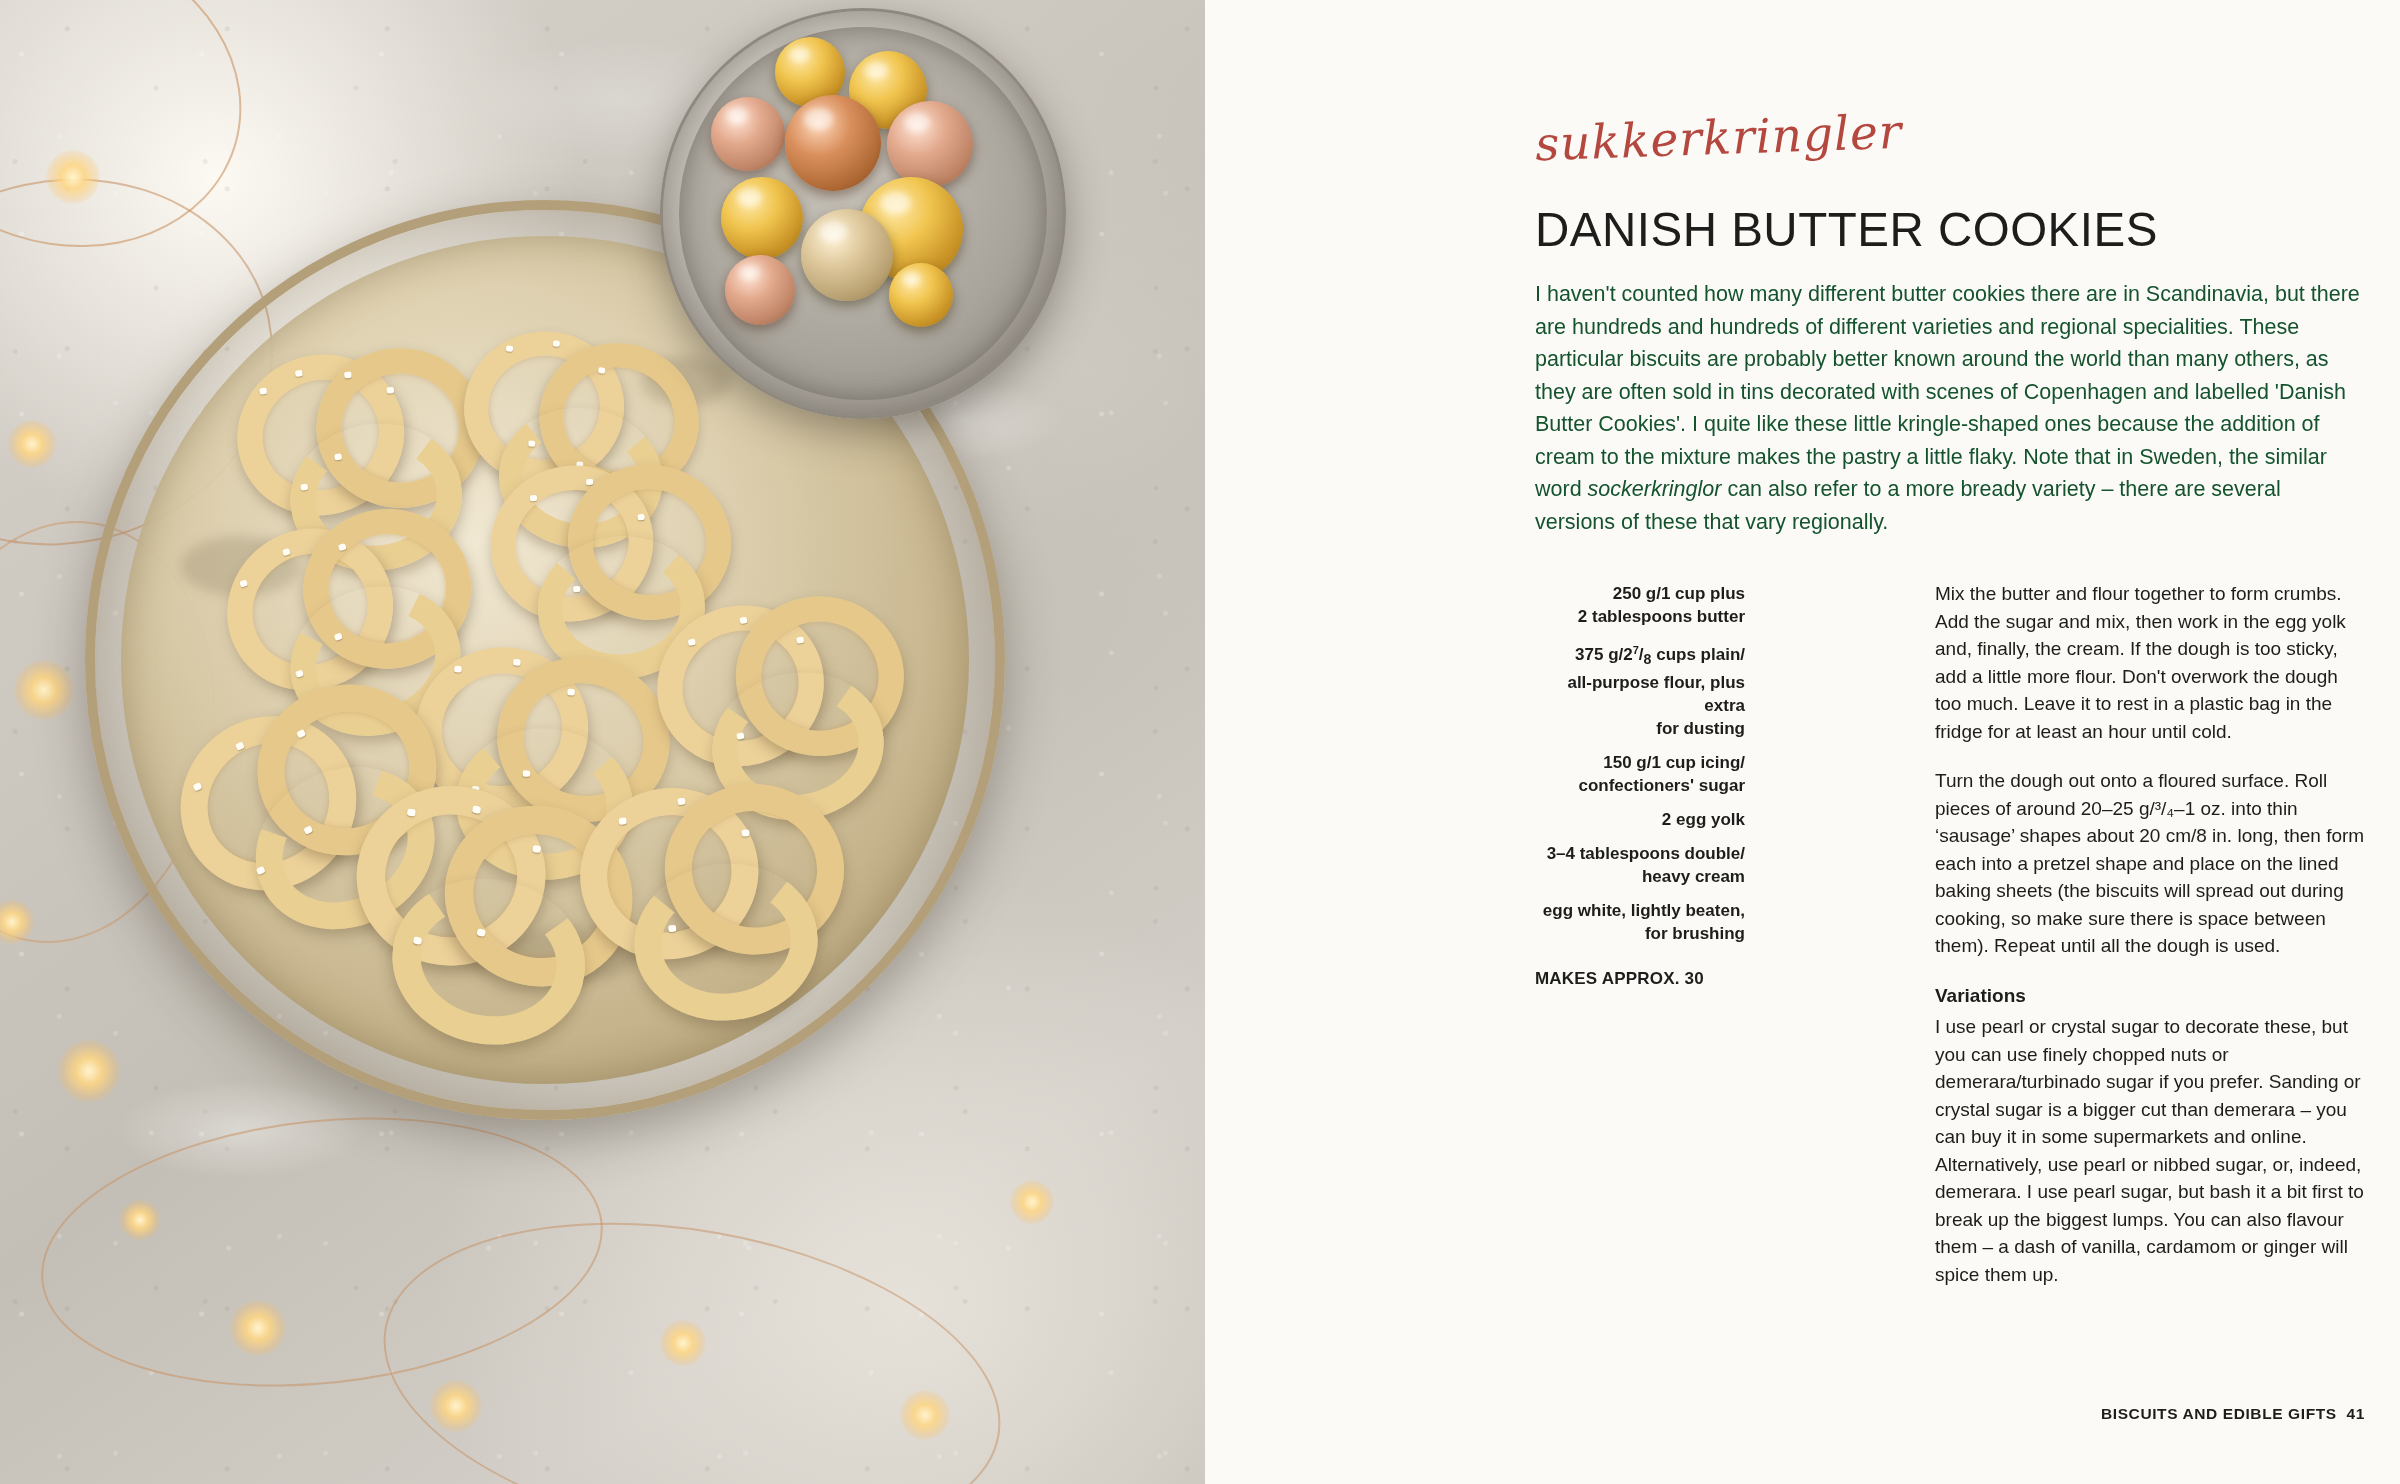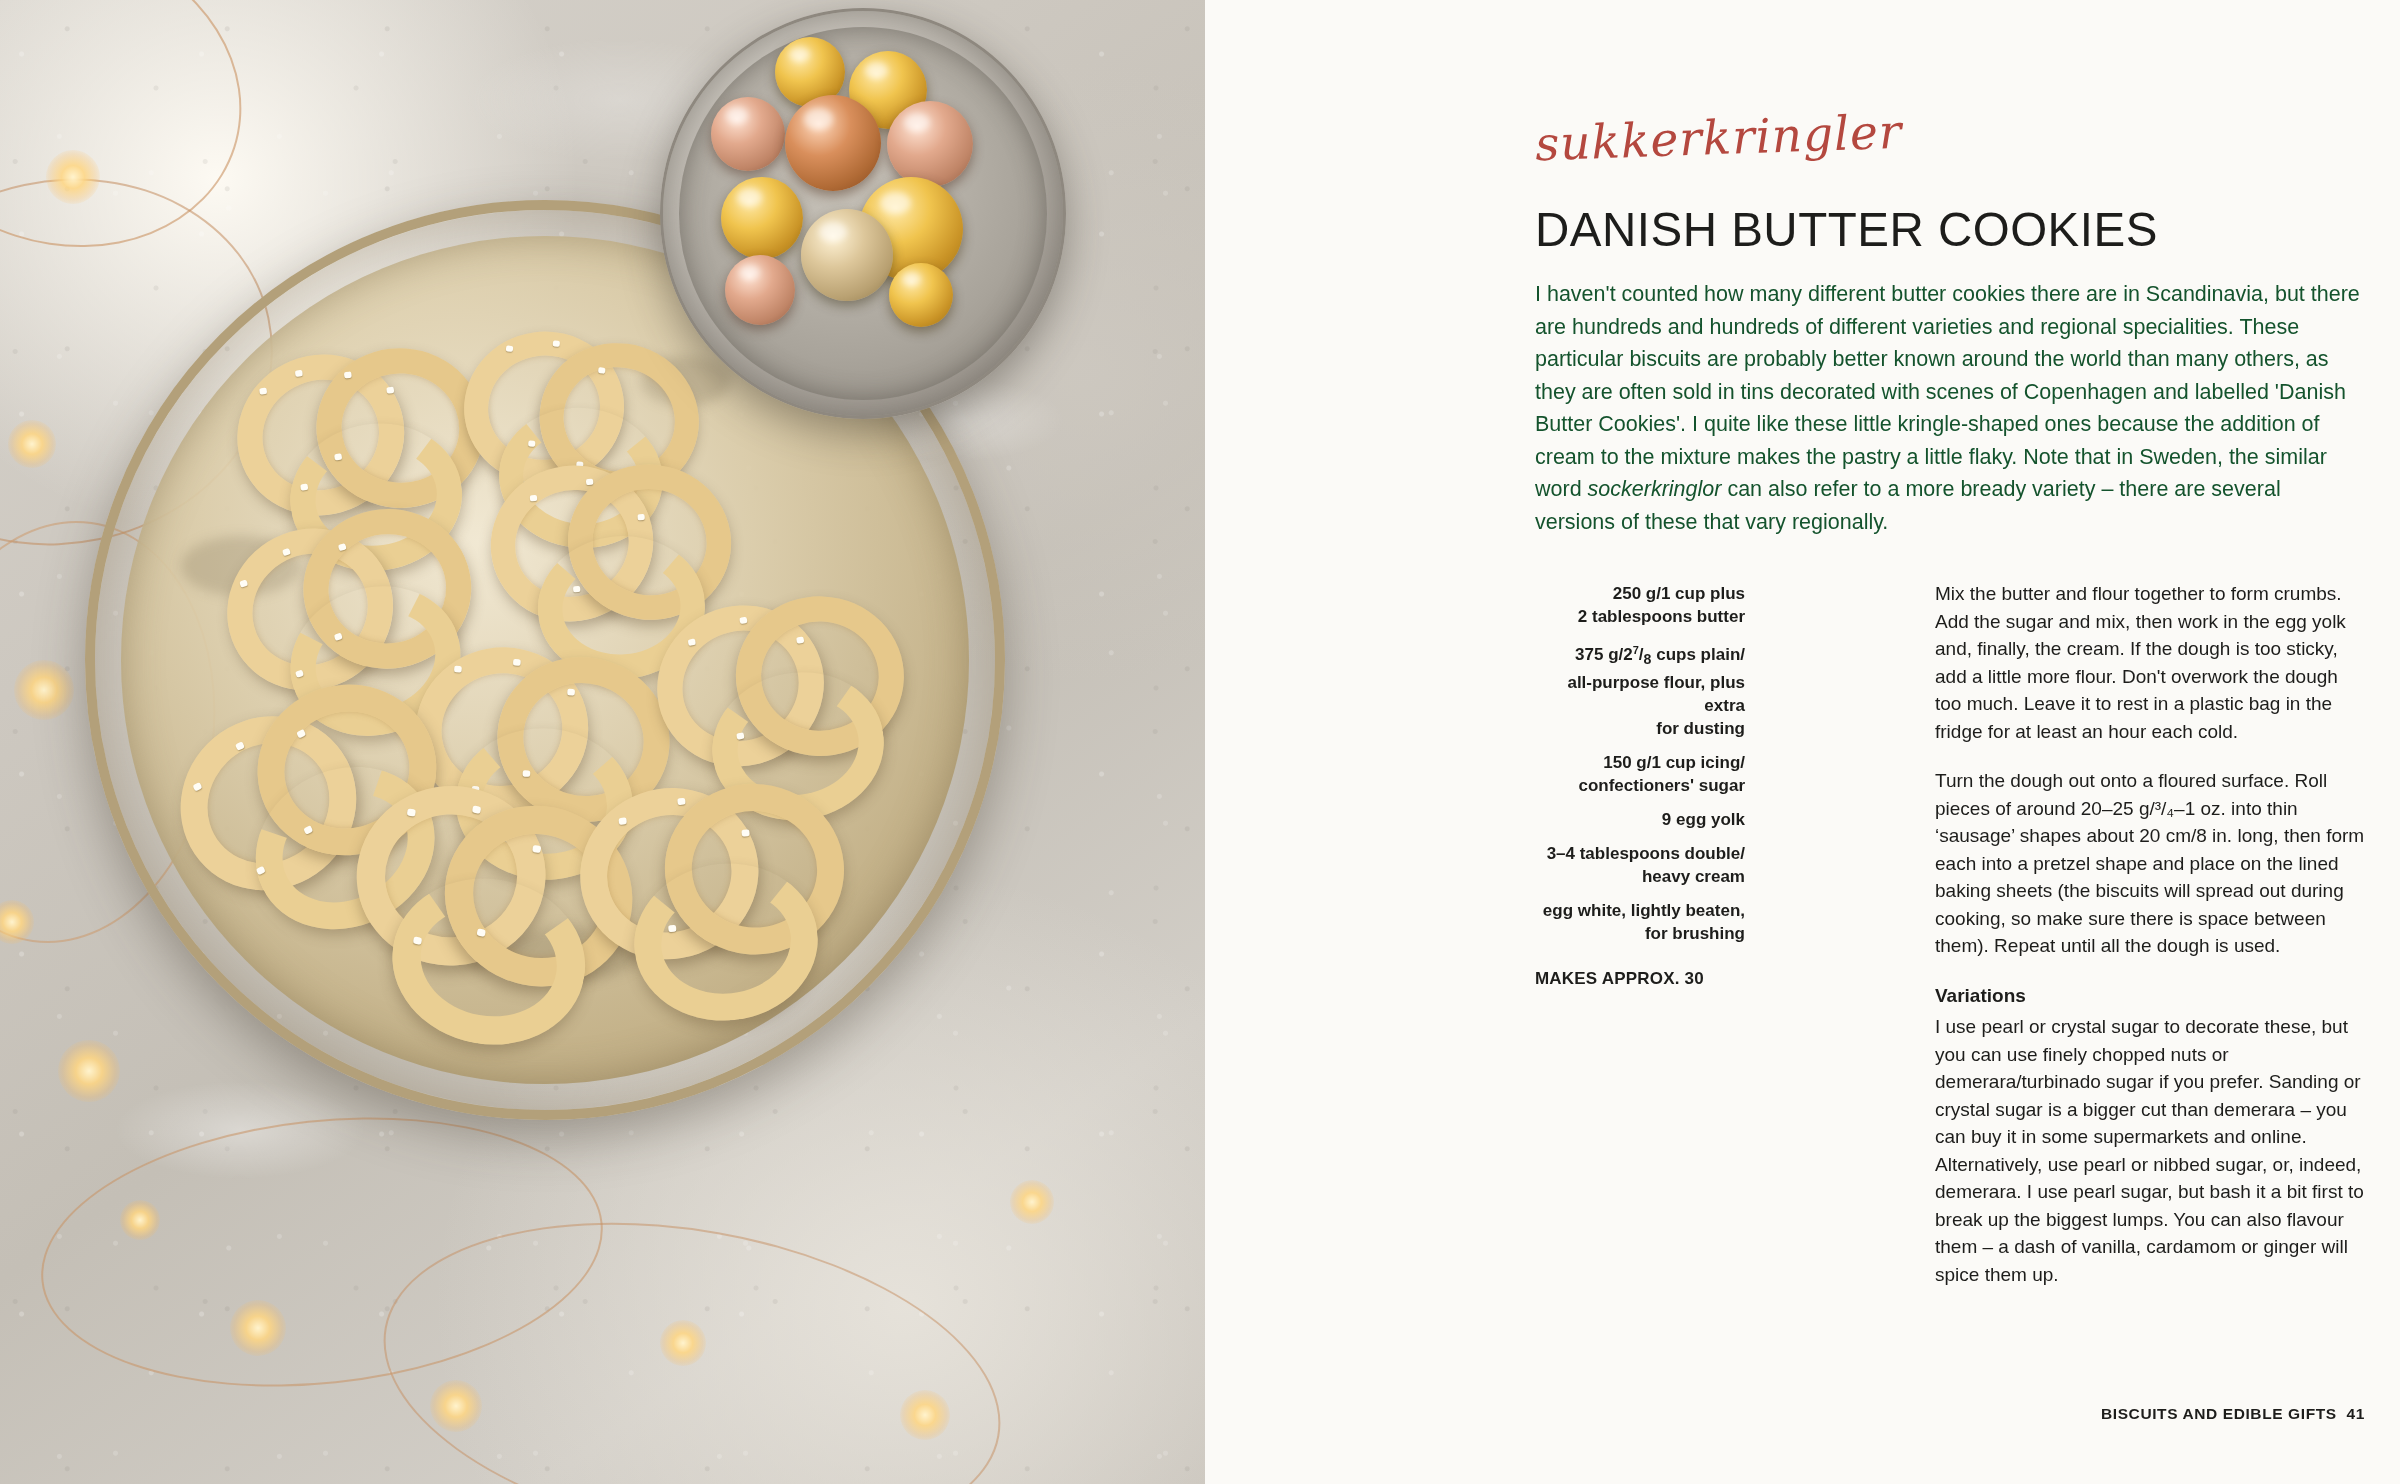--- a/index.html
+++ b/index.html
@@ -425,28 +425,28 @@
       <h1 class="main-title">DANISH BUTTER COOKIES</h1>
 
       <div class="intro">
         <span>I haven't counted how many different butter cookies there are in Scandinavia, but there are hundreds and hundreds of different varieties and regional specialities. These particular biscuits are probably better known around the world than many others, as they are often sold in tins decorated with scenes of Copenhagen and labelled 'Danish Butter Cookies'. I quite like these little kringle-shaped ones because the addition of cream to the mixture makes the pastry a little flaky. Note that in Sweden, the similar word </span><em>sockerkringlor</em><span> can also refer to a more bready variety – there are several versions of these that vary regionally.</span>
       </div>
 
       <div class="ingredients">
         <div class="ing">250 g/1 cup plus<br>2 tablespoons butter</div>
         <div class="ing">375 g/2<sup>7</sup>/<sub>8</sub> cups plain/<br>all-purpose flour, plus extra<br>for dusting</div>
         <div class="ing">150 g/1 cup icing/<br>confectioners' sugar</div>
-        <div class="ing">9 egg yolk</div>
+        <div class="ing">2 egg yolk</div>
         <div class="ing">3–4 tablespoons double/<br>heavy cream</div>
         <div class="ing">egg white, lightly beaten,<br>for brushing</div>
         <div class="makes">MAKES APPROX. 30</div>
       </div>
 
       <div class="method">
-        <p>Mix the butter and flour together to form crumbs. Add the sugar and mix, then work in the egg yolk and, finally, the cream. If the dough is too sticky, add a little more flour. Don't overwork the dough too much. Leave it to rest in a plastic bag in the fridge for at least an hour each cold.</p>
+        <p>Mix the butter and flour together to form crumbs. Add the sugar and mix, then work in the egg yolk and, finally, the cream. If the dough is too sticky, add a little more flour. Don't overwork the dough too much. Leave it to rest in a plastic bag in the fridge for at least an hour until cold.</p>
         <p>Turn the dough out onto a floured surface. Roll pieces of around 20–25 g/³/₄–1 oz. into thin ‘sausage’ shapes about 20 cm/8 in. long, then form each into a pretzel shape and place on the lined baking sheets (the biscuits will spread out during cooking, so make sure there is space between them). Repeat until all the dough is used.</p>
         <p class="var-head">Variations</p>
         <p class="var-body">I use pearl or crystal sugar to decorate these, but you can use finely chopped nuts or demerara/turbinado sugar if you prefer. Sanding or crystal sugar is a bigger cut than demerara – you can buy it in some supermarkets and online. Alternatively, use pearl or nibbed sugar, or, indeed, demerara. I use pearl sugar, but bash it a bit first to break up the biggest lumps. You can also flavour them – a dash of vanilla, cardamom or ginger will spice them up.</p>
       </div>
 
       <div class="footer">
         <span>BISCUITS AND EDIBLE GIFTS</span>&nbsp;&nbsp;<span>41</span>
       </div>
 
     </div>

